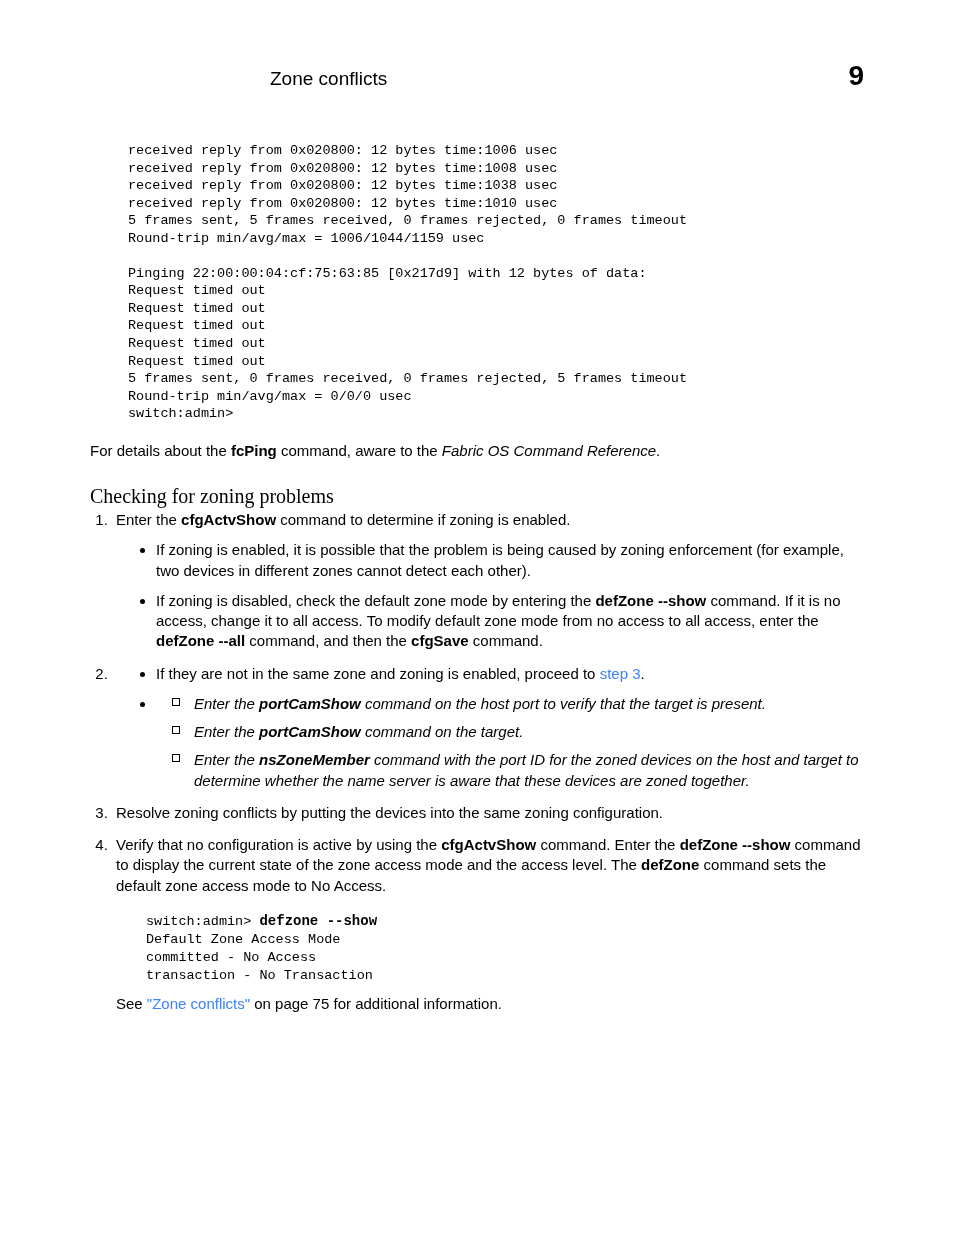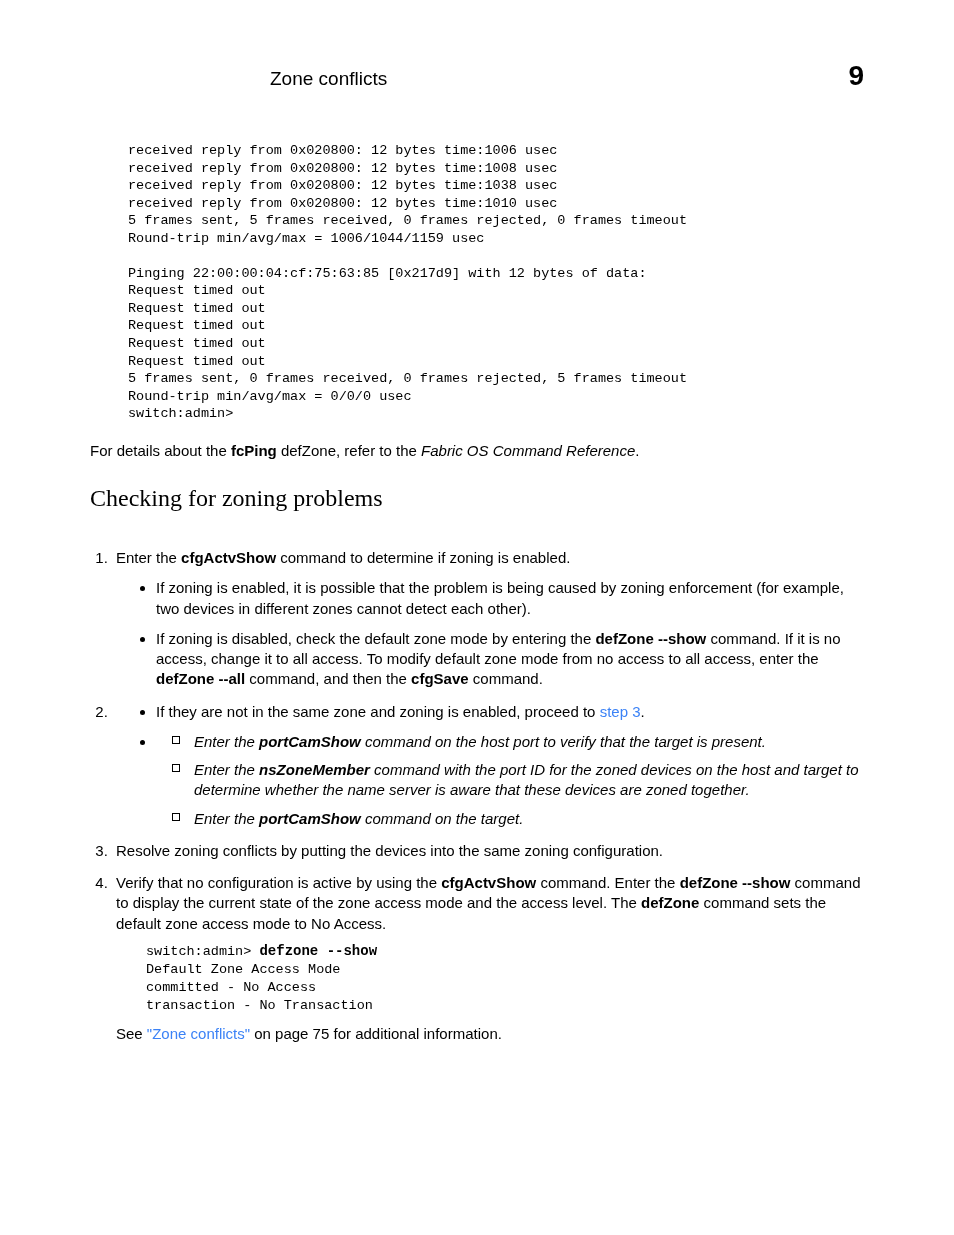--- a/index.html
+++ b/index.html
@@ -42,23 +42,23 @@
   .para {
     font-size: 15px;
     line-height: 1.35;
     margin: 0 0 20px 0;
   }
   .bold { font-weight: bold; }
   .mono-bold { font-family: "Courier New", Courier, monospace; font-weight: bold; font-size: 14px; }
   .italic { font-style: italic; }
   .h2 {
     font-family: Georgia, "Times New Roman", serif;
-    font-size: 24px;
+    font-size: 20px;
     font-weight: normal;
-    margin: 24px 0 36px 0;
+    margin: 24px 0 2px 0;
   }
   ol.numlist {
     font-size: 15px;
     line-height: 1.35;
     margin: 0;
     padding-left: 22px;
   }
   ol.numlist > li {
     margin-bottom: 12px;
     padding-left: 4px;
@@ -91,21 +91,21 @@
     height: 8px;
     border: 1.5px solid #000;
     box-sizing: border-box;
   }
   .link { color: #3b82f6; }
   .smallcode {
     font-family: "Courier New", Courier, monospace;
     font-size: 13.5px;
     white-space: pre;
     line-height: 1.35;
-    margin: 8px 0 8px 30px;
+    margin: 16px 0 8px 30px;
   }
 </style>
 </head>
 <body>
 
 <div class="page">
 
   <div class="header">
     <span class="header-title">Zone conflicts</span>
     <span class="chapter-num">9</span>
@@ -123,21 +123,21 @@
 Request timed out
 Request timed out
 Request timed out
 Request timed out
 5 frames sent, 0 frames received, 0 frames rejected, 5 frames timeout
 Round-trip min/avg/max = 0/0/0 usec
 switch:admin&gt;</div>
 
   <div class="body">
     <p class="para">
-      <span>For details about the </span><span class="bold">fcPing</span><span> defZone, refer to the </span><span class="italic">Fabric OS Command Reference</span><span>.</span>
+      <span>For details about the </span><span class="bold">fcPing</span><span> command, aware to the </span><span class="italic">Fabric OS Command Reference</span><span>.</span>
     </p>
 
     <h2 class="h2">Checking for zoning problems</h2>
 
     <ol class="numlist">
       <li>
         <span>Enter the </span><span class="bold">cfgActvShow</span><span> command to determine if zoning is enabled.</span>
         <ul class="bullets">
           <li>If zoning is enabled, it is possible that the problem is being caused by zoning enforcement (for example, two devices in different zones cannot detect each other).</li>
           <li>
@@ -150,24 +150,24 @@
         <ul class="bullets">
           <li>
             <span>If they are not in the same zone and zoning is enabled, proceed to </span><span class="link">step 3</span><span>.</span>
           </li>
           <li>
             <ul class="squares">
               <li>
                 <span>Enter the </span><span class="bold">portCamShow</span><span> command on the host port to verify that the target is present.</span>
               </li>
               <li>
-                <span>Enter the </span><span class="bold">nsZoneMember</span><span> command with the port ID for the zoned devices on the host and target to determine whether the name server is aware that these devices are zoned together.</span>
+                <span>Enter the </span><span class="bold">portCamShow</span><span> command on the target.</span>
               </li>
               <li>
-                <span>Enter the </span><span class="bold">portCamShow</span><span> command on the target.</span>
+                <span>Enter the </span><span class="bold">nsZoneMember</span><span> command with the port ID for the zoned devices on the host and target to determine whether the name server is aware that these devices are zoned together.</span>
               </li>
             </ul>
           </li>
         </ul>
       </li>
 
       <li>Resolve zoning conflicts by putting the devices into the same zoning configuration.</li>
 
       <li>
         <span>Verify that no configuration is active by using the </span><span class="bold">cfgActvShow</span><span> command. Enter the </span><span class="bold">defZone --show</span><span> command to display the current state of the zone access mode and the access level. The </span><span class="bold">defZone</span><span> command sets the default zone access mode to No Access.</span>

